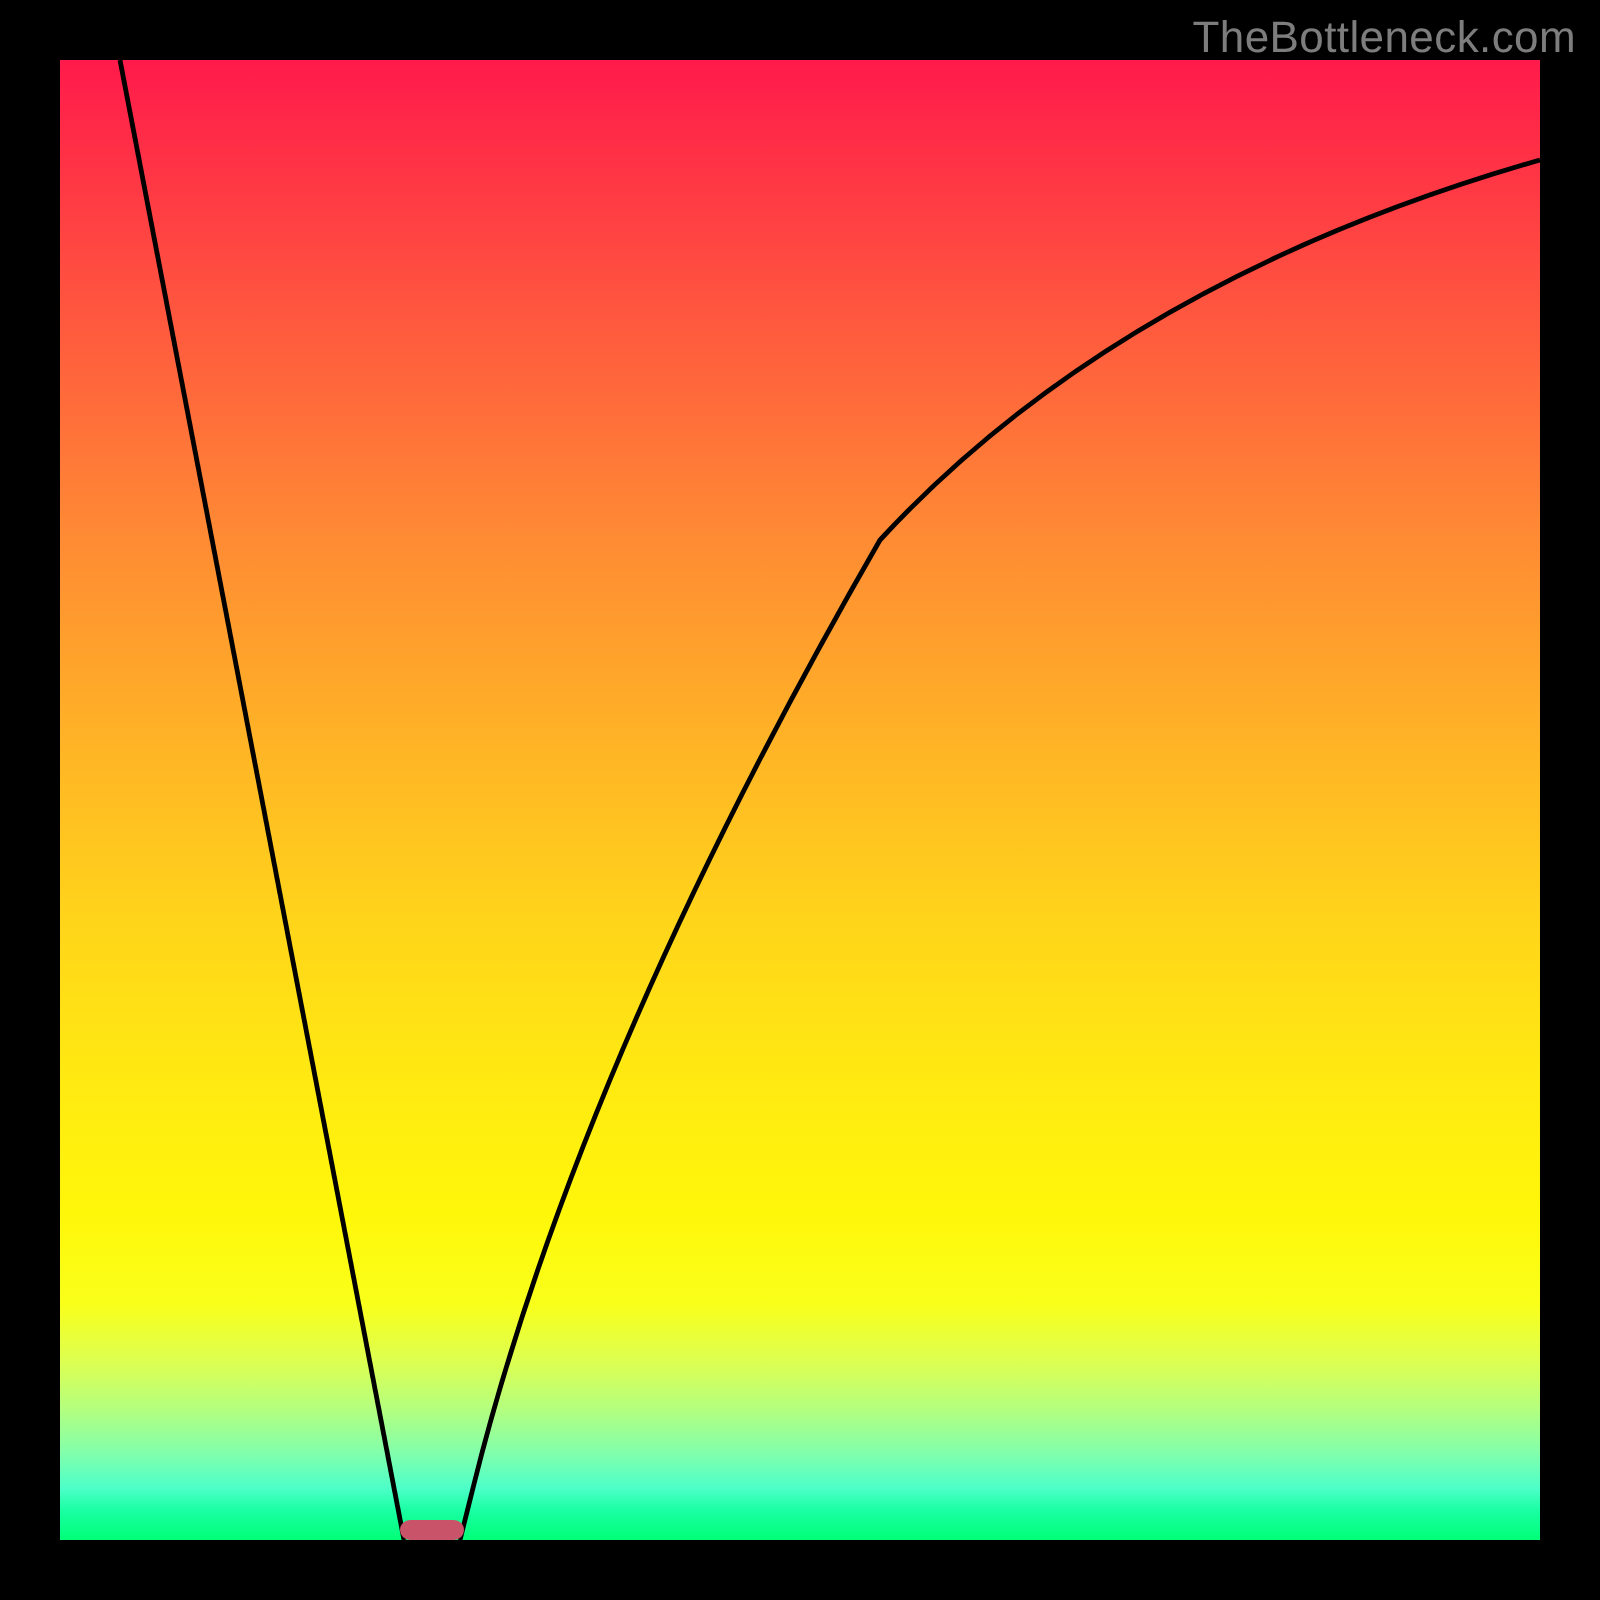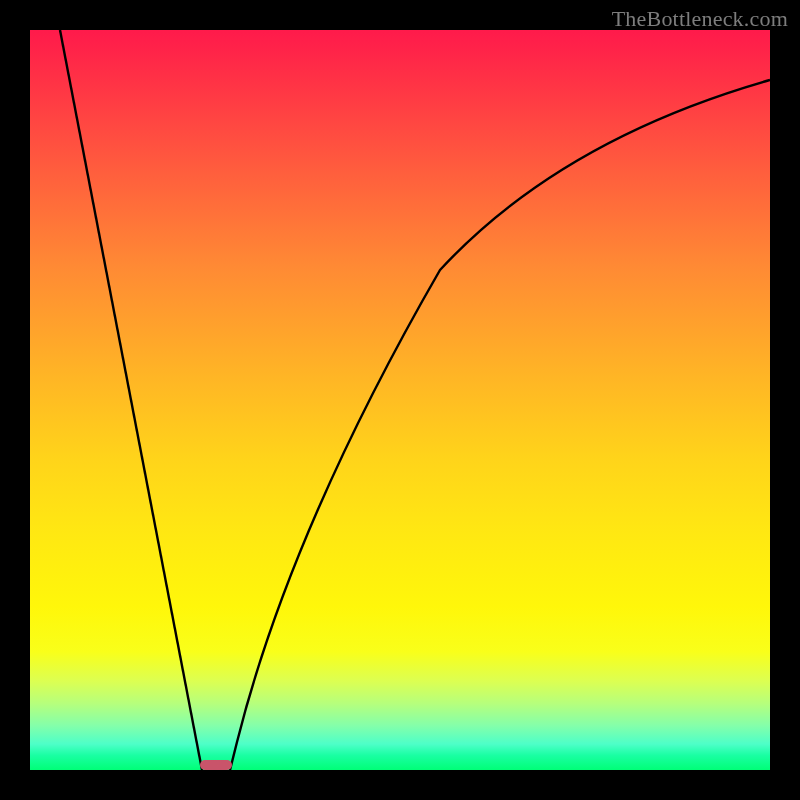--- a/index.html
+++ b/index.html
@@ -11,21 +11,20 @@
     background: #000;
     font-family: Arial, Helvetica, sans-serif;
   }
   .frame {
     position: absolute;
     left: 0;
     top: 0;
     width: 800px;
     height: 800px;
     background: #000;
-    font-family: Liberation Serif, serif;
   }
   .plot {
     position: absolute;
     left: 30px;
     top: 30px;
     width: 740px;
     height: 740px;
     overflow: hidden;
   }
   .gradient {

